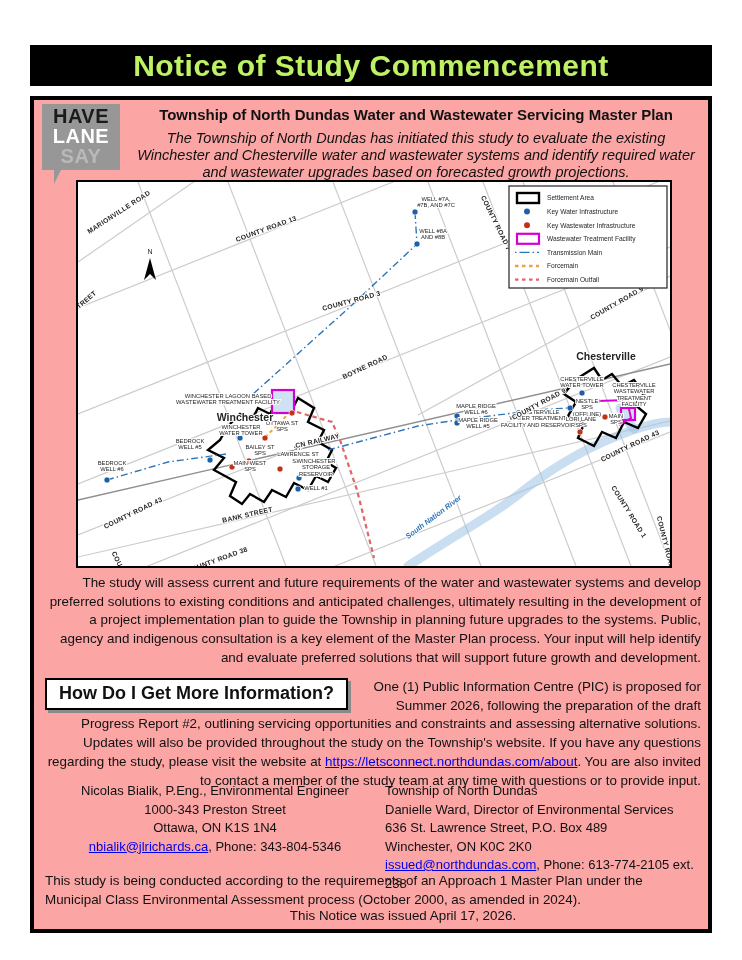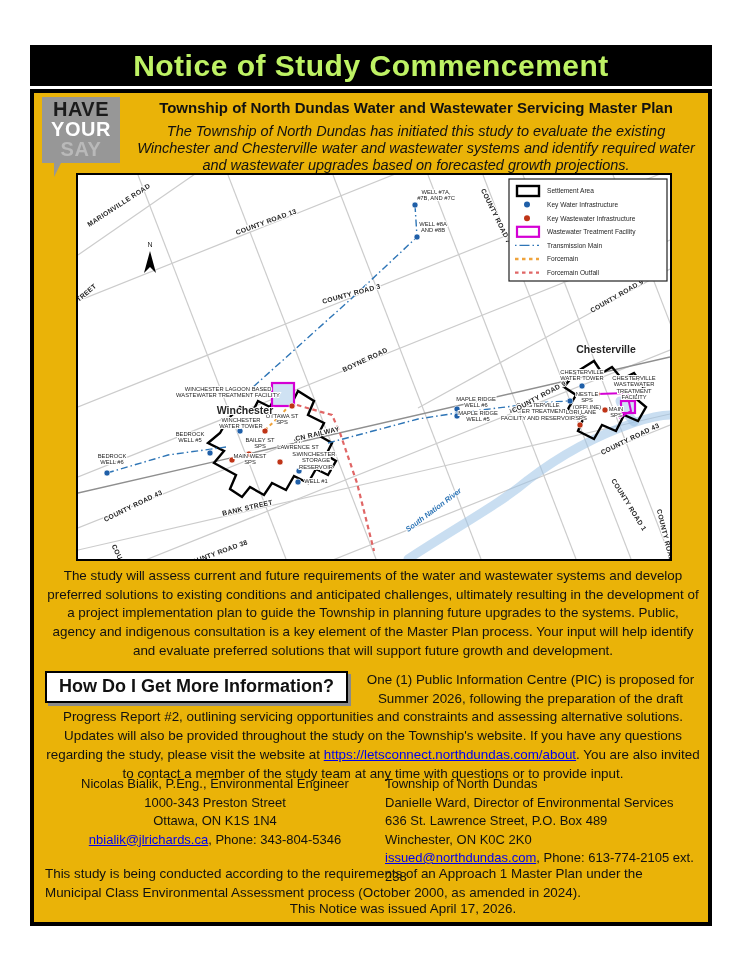--- a/index.html
+++ b/index.html
@@ -1,52 +1,52 @@
 <!DOCTYPE html>
 <html><head>
 <meta charset="utf-8">
 <style>
   html,body{margin:0;padding:0;background:#fff;}
   body{width:742px;height:960px;position:relative;font-family:"Liberation Sans",sans-serif;color:#111;}
   .page{position:absolute;left:30px;top:45px;width:682px;}
   .banner{background:#000;color:#bef264;font-weight:bold;font-size:30px;text-align:center;height:41px;line-height:41px;letter-spacing:.5px;}
-  .main-box{margin-top:3px;border:4px solid #000;background:#eab308;position:relative;height:829px;}
+  .main-box{margin-top:10px;border:4px solid #000;background:#fca5a5;position:relative;height:829px;}
   
   .logo{position:absolute;left:8px;top:4px;width:80px;height:84px;}
   .bubble{width:78px;height:66px;background:#979797;text-align:center;padding-top:2px;box-sizing:border-box;}
   .bubble span{display:block;font-weight:800;font-size:20px;line-height:20px;letter-spacing:.5px;}
   .l1{color:#1b1b1b}.l2{color:#ffffff}.l3{color:#b9b9b9}
   .tail{width:0;height:0;border-left:7px solid #979797;border-right:9px solid transparent;border-bottom:14px solid transparent;margin-left:12px;}
   .intro{position:absolute;left:96px;top:6px;width:572px;text-align:center;}
   .intro-title{font-size:15px;font-weight:bold;}
   .intro-body{font-style:italic;font-size:14.5px;line-height:17px;margin-top:7px;}
   .map-wrap{position:absolute;left:42px;top:80px;width:592px;height:384px;border:2px solid #000;background:#fff;overflow:hidden;}
   .sec{position:absolute;left:11px;width:656px;}
   .sec1{top:474px}.sec2{top:578px}
   .sec-head{float:left;border:2px solid #000;box-shadow:3px 3px 0 #8a8a8a;padding:3px 12px 4px 12px;font-size:18px;font-weight:bold;margin:0 12px 4px 0;background:#fff;}
-  .sec-body{font-size:13.4px;line-height:18.7px;text-align:center;}
+  .sec-body{font-size:13.4px;line-height:18.7px;text-align:right;}
   a{color:#0000ee;}
   .contacts{position:absolute;left:11px;top:682px;width:656px;display:flex;font-size:13px;line-height:18.5px;}
   .col-l{width:340px;text-align:center;}
   .col-r{width:316px;}
   .footnote{position:absolute;left:11px;top:772px;width:650px;font-size:13.4px;line-height:18.7px;}
   .issued{position:absolute;left:0;top:808px;width:100%;text-align:center;font-size:13.4px;padding-left:32px;}
 </style>
 </head>
 <body>
 
 <div class="page">
   <div class="banner">Notice of Study Commencement</div>
 
   <div class="main-box">
 
     <div class="logo">
       <div class="bubble">
         <span class="l1">HAVE</span>
-        <span class="l2">YOUR</span>
+        <span class="l2">LANE</span>
         <span class="l3">SAY</span>
       </div>
       <div class="tail"></div>
     </div>
 
     <div class="intro">
       <div class="intro-title">Township of North Dundas Water and Wastewater Servicing Master Plan</div>
       <div class="intro-body">The Township of North Dundas has initiated this study to evaluate the existing Winchester and Chesterville water and wastewater systems and identify required water and wastewater upgrades based on forecasted growth projections.</div>
     </div>
 

